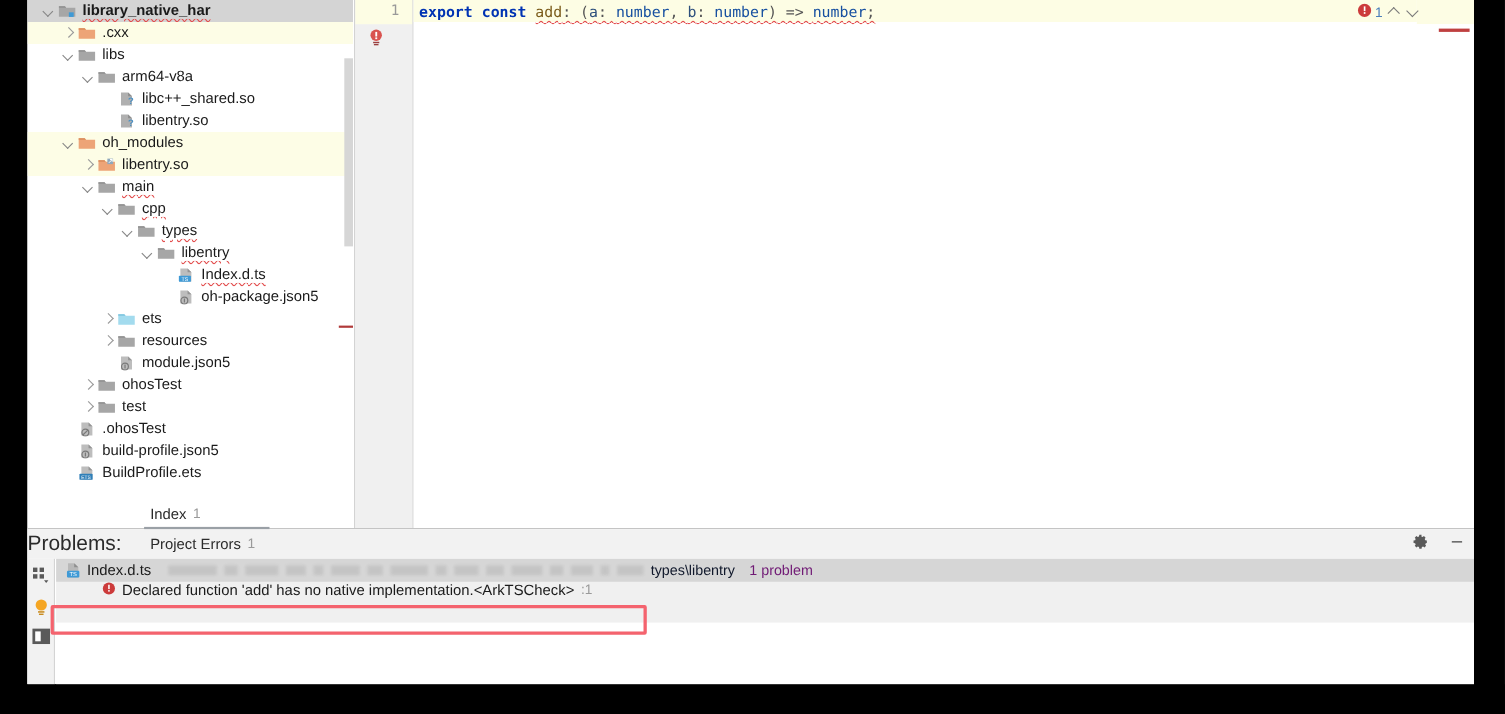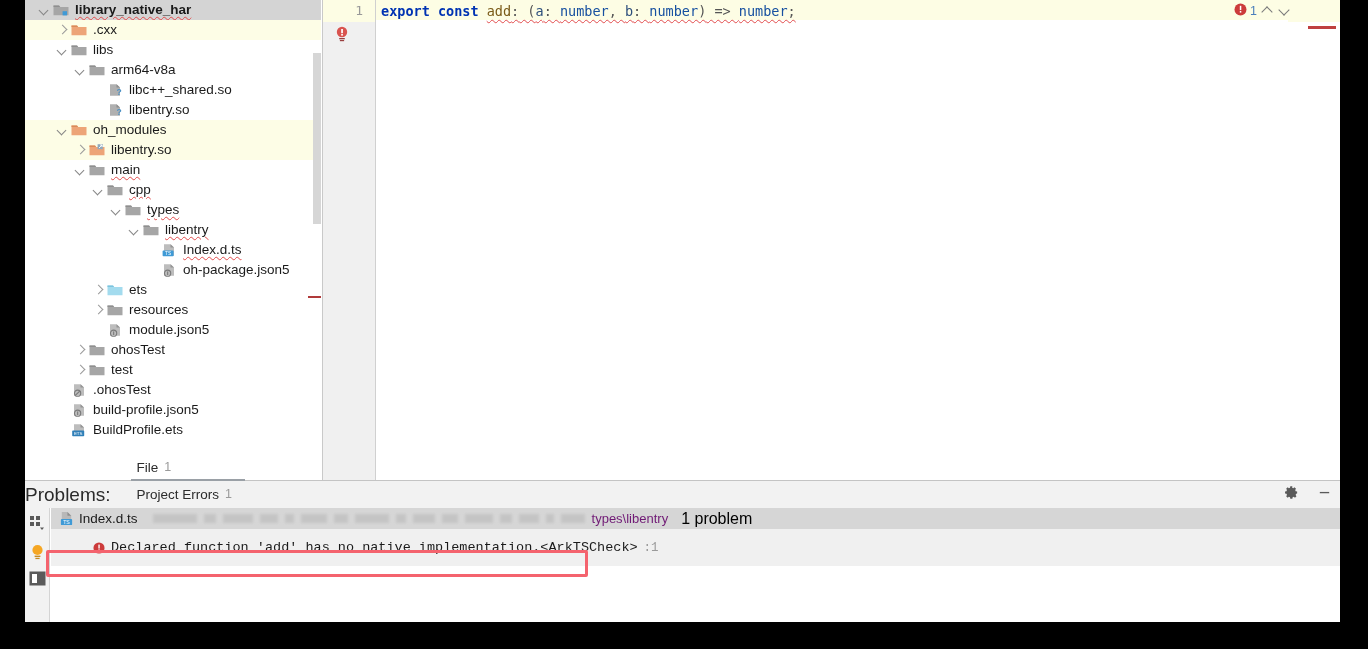--- a/index.html
+++ b/index.html
@@ -275,32 +275,30 @@
     margin-left: 10px;
     display: flex; align-items: center; gap: 7px;
   }
   .blurchunk {
     display: inline-block;
     height: 9px;
     background: #c2c2c2;
     filter: blur(1.6px);
     opacity: .85;
   }
-  #prob-path-text { color: #701a75; font-size: 13px; margin-left: 2px; }
+  #prob-path-text { color: #0f172a; font-size: 13px; margin-left: 2px; }
   #prob-msg-row {
     position: relative;
     height: 37px;
     background: #f0f0f0;
     display: flex;
-    align-items: center;
     font-size: 13.5px;
     color: #1a1a1a;
     padding-left: 42px;
     gap: 6px;
-    font-family: Liberation Mono, monospace;
   }
   #prob-msg-line { color: #9a9a9a; font-size: 12.5px; }
   #highlight-box {
     position: absolute;
     left: 21px; top: 69px;
     width: 542px; height: 27px;
     border: 3px solid #f4636e;
     border-radius: 2px;
     pointer-events: none;
   }
@@ -629,21 +627,21 @@
       <div id="ed-err-mark"></div>
     </div>
   </div>
 
   <div id="problems">
 
     <div id="prob-header">
       <div id="prob-title">Problems:</div>
       <div id="prob-tabs">
           <div class="prob-tab active">
-            <span>File</span>
+            <span>Index</span>
             <span class="cnt">1</span>
           </div>
           <div class="prob-tab">
             <span>Project Errors</span>
             <span class="cnt">1</span>
           </div>
           <div class="prob-tab">
             <span>Preview Checker</span>
           </div>
         </div>
@@ -711,21 +709,21 @@
           <span class="blurchunk" style="width:10px"></span>
           <span class="blurchunk" style="width:22px"></span>
           <span class="blurchunk" style="width:16px"></span>
           <span class="blurchunk" style="width:28px"></span>
           <span class="blurchunk" style="width:12px"></span>
           <span class="blurchunk" style="width:20px"></span>
           <span class="blurchunk" style="width:8px"></span>
           <span class="blurchunk" style="width:24px"></span>
         </span>
         <span id="prob-path-text">types\libentry</span>
-        <span id="prob-path-count" style="color:#000000;font-size:16px;margin-left:8px;">1 problem</span>
+        <span id="prob-path-count" style="color:#701a75;font-size:13px;margin-left:8px;">1 problem</span>
       </div>
 
       <div id="prob-msg-row">
         <span class="sq-err">
           <svg width="12" height="12" viewBox="0 0 13 13">
             <circle cx="6.5" cy="6.5" r="6" fill="#cc3b3b"></circle>
             <rect x="5.8" y="2.8" width="1.5" height="4.3" fill="#ffffff"></rect>
             <rect x="5.8" y="8" width="1.5" height="1.6" fill="#ffffff"></rect>
           </svg>
         </span>

